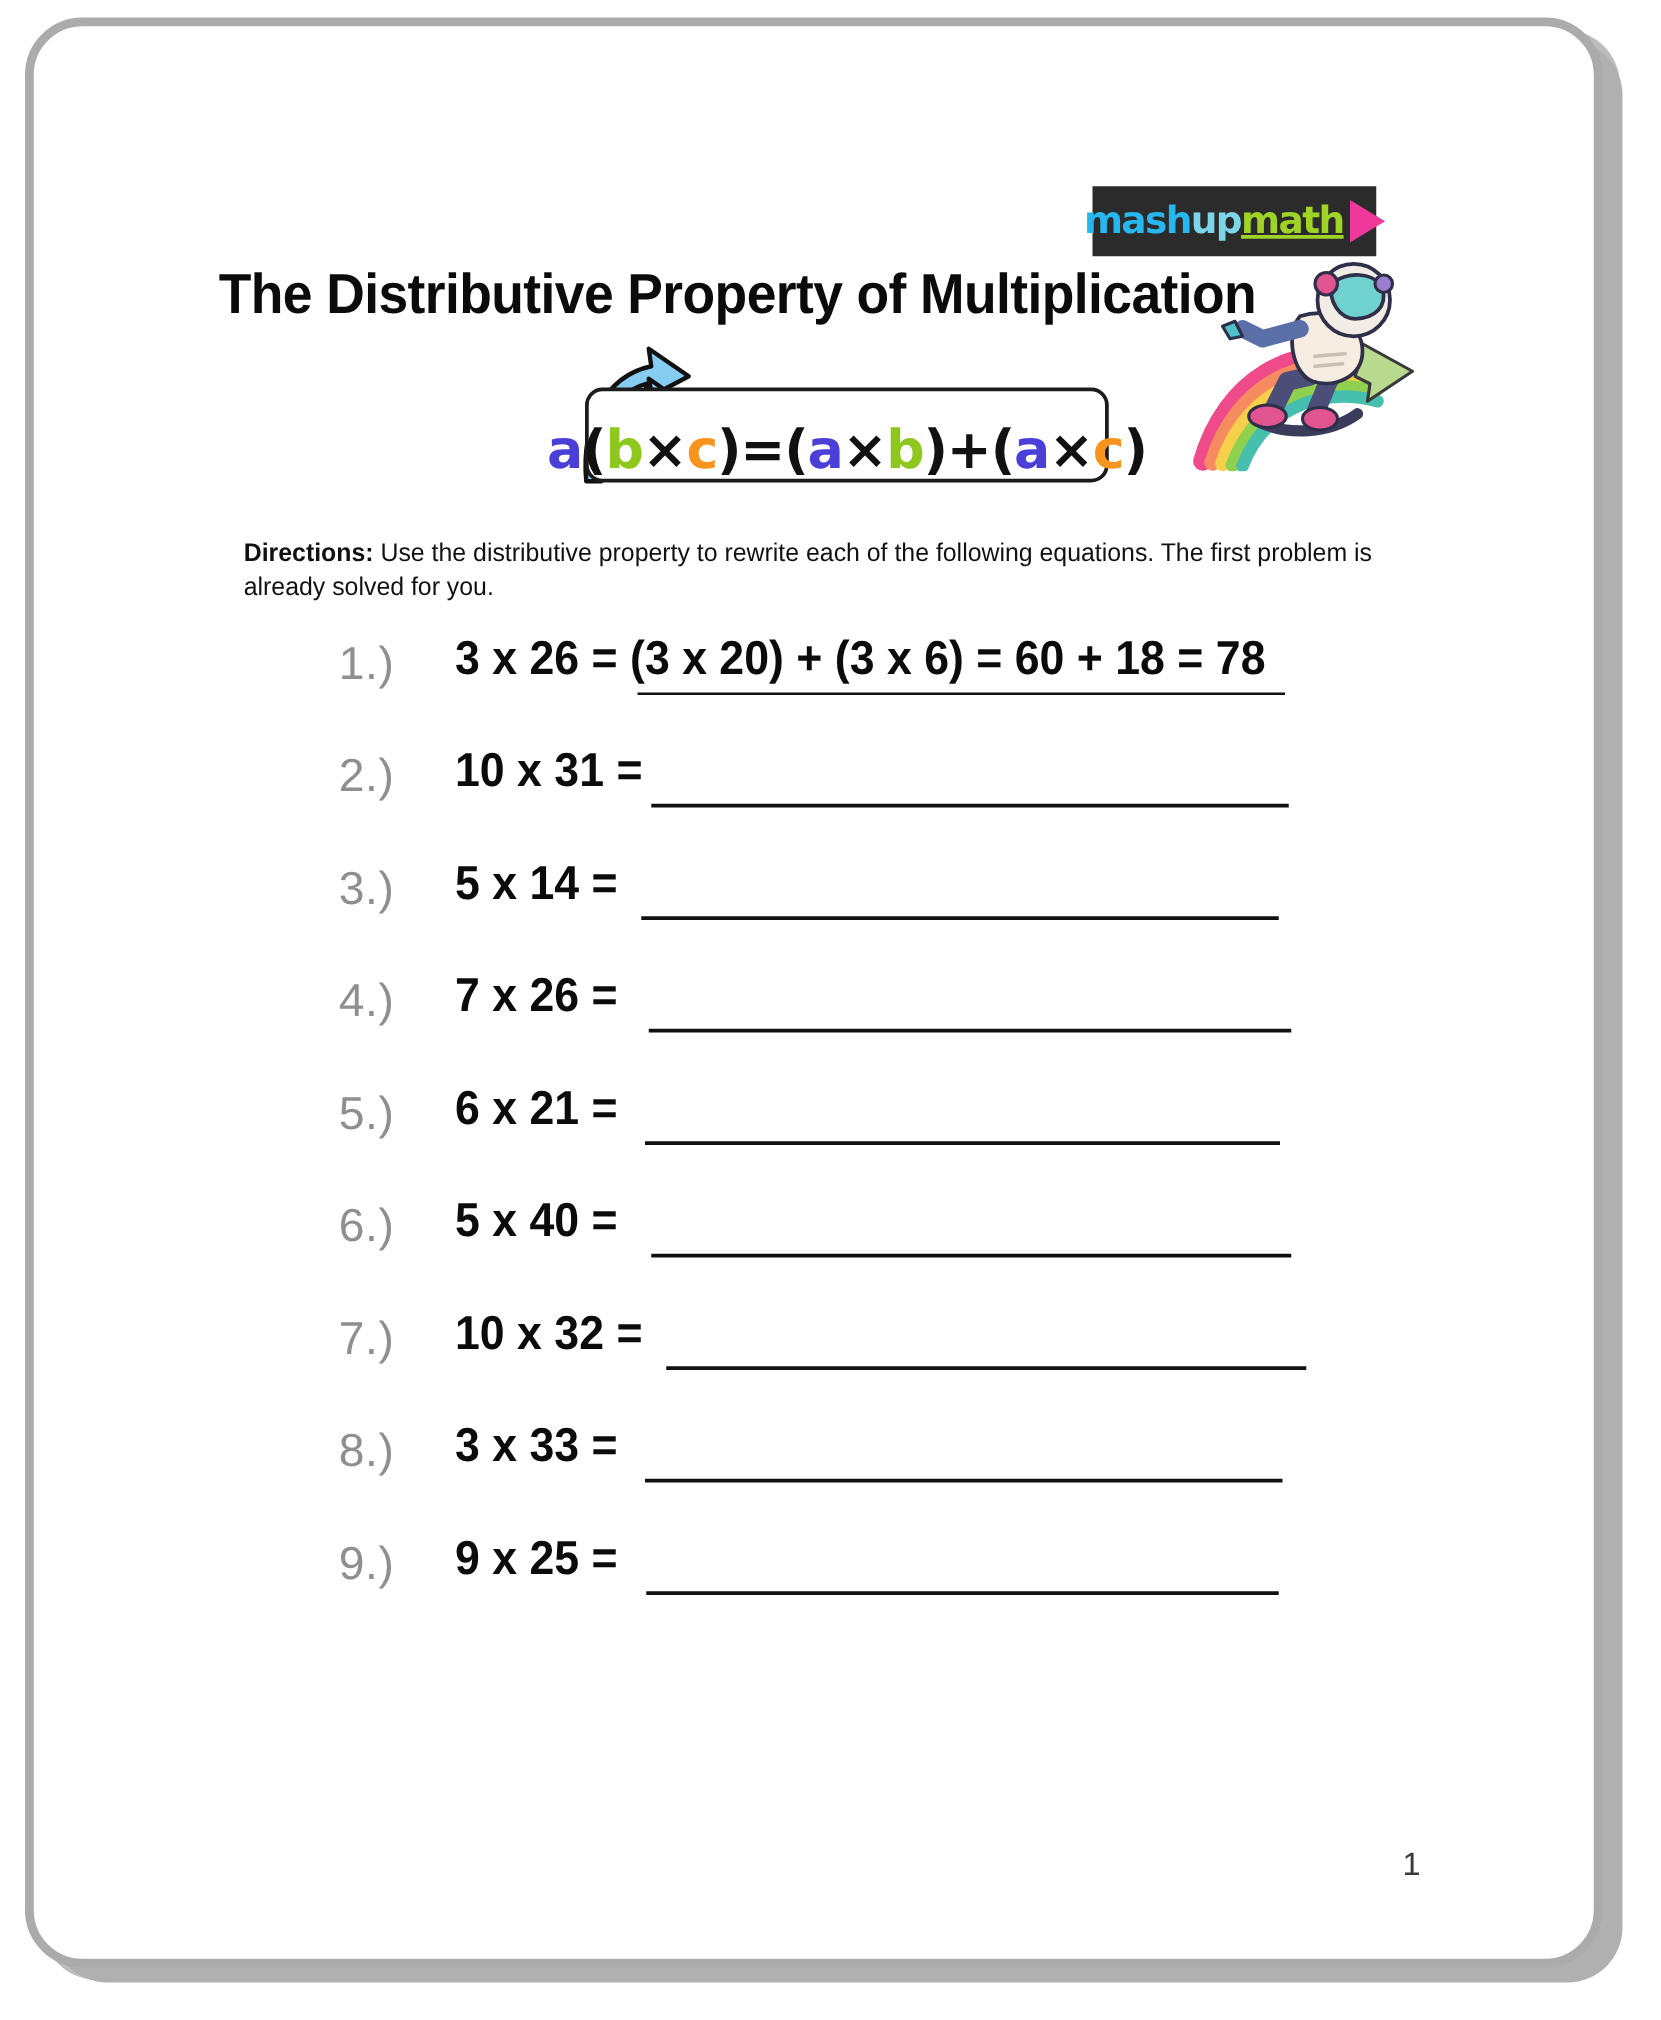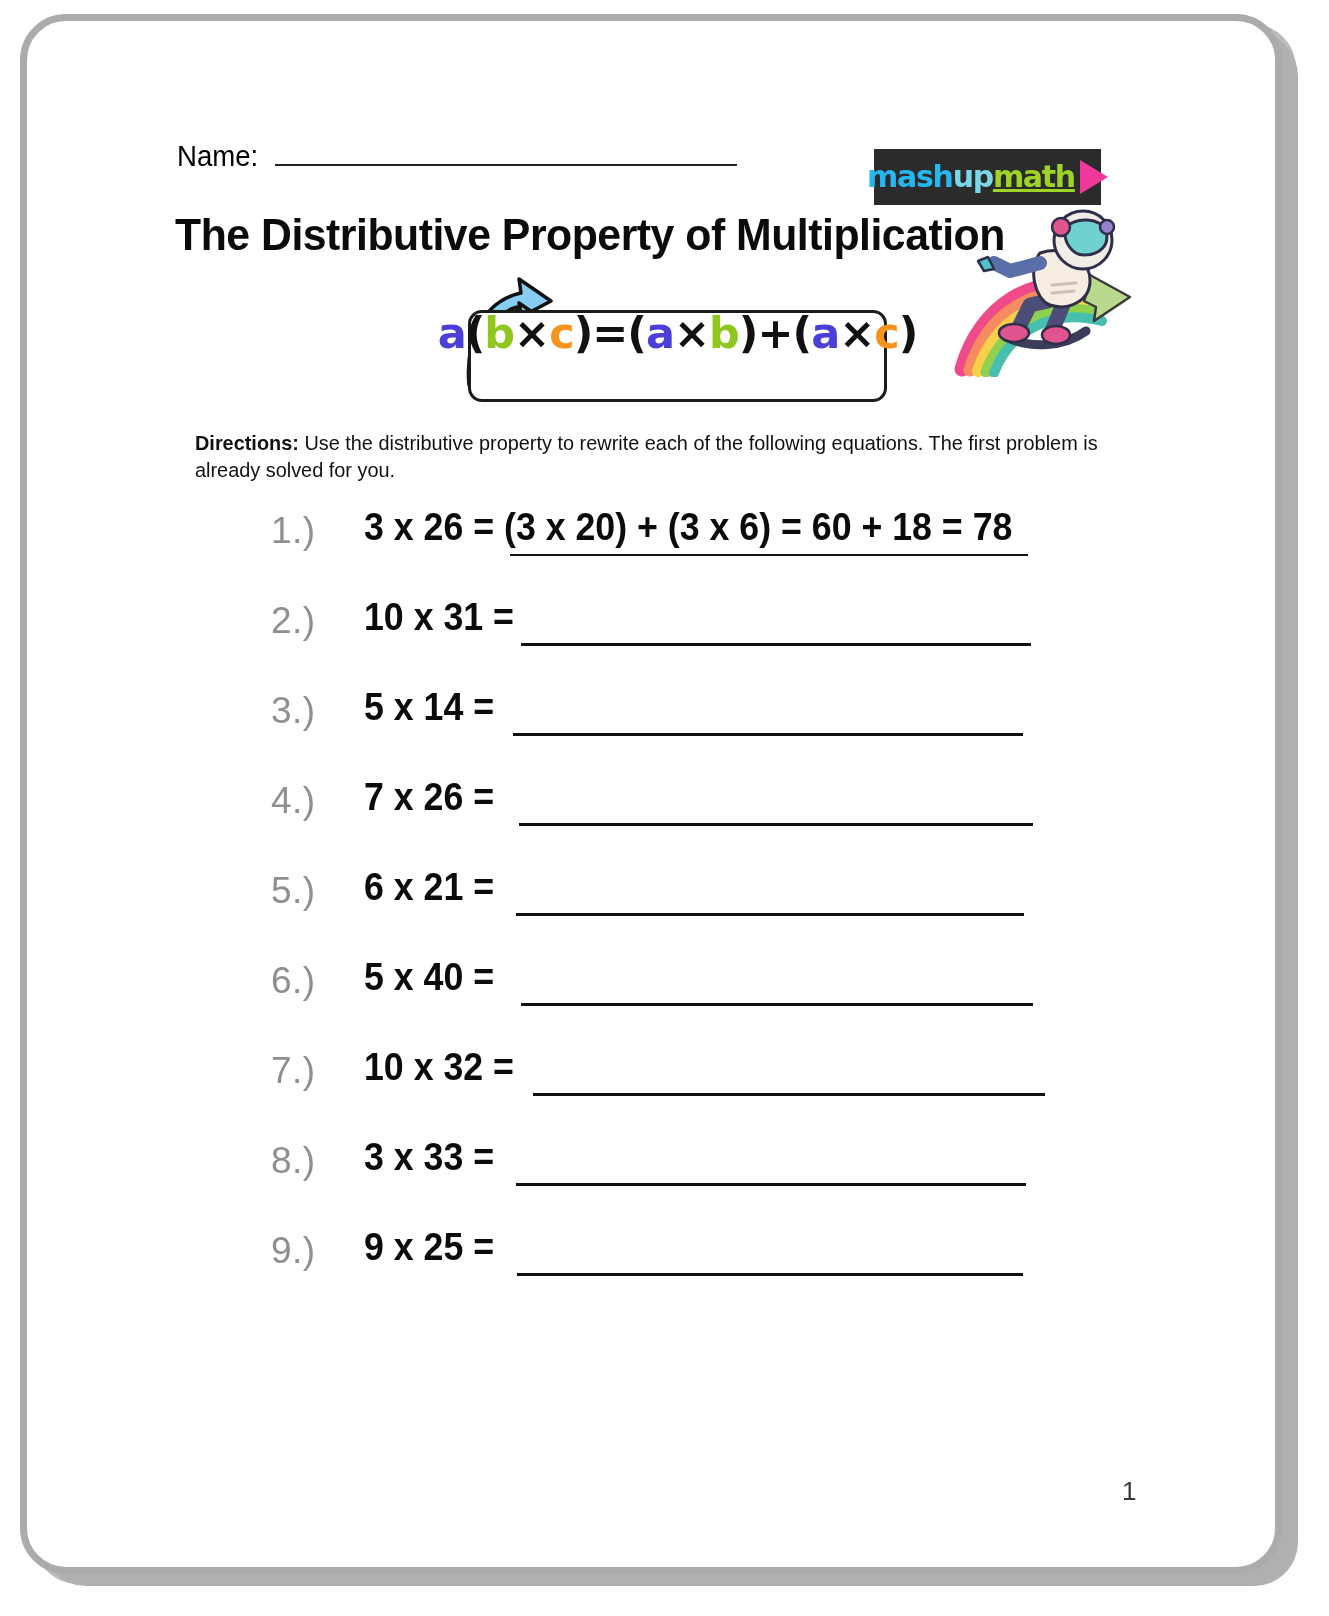--- a/index.html
+++ b/index.html
@@ -135,26 +135,26 @@
 
   
   .mascot { position: absolute; left: 70px; top: 48px; width: 210px; height: 180px; }
 
   
   .formula-box {
     position: absolute;
     left: 441px;
     top: 289px;
     width: 419px;
-    height: 92px;
+    height: 76px;
     border: 3.5px solid #1b1b1b;
     border-radius: 14px;
     background: #fff;
     display: flex;
-    align-items: flex-start;
+    align-items: flex-end;
     justify-content: center;
   }
   .formula {
     font-family: "DejaVu Sans", sans-serif;
     font-weight: bold;
     font-size: 43px;
     line-height: 1;
     white-space: nowrap;
     letter-spacing: -1px;
     transform: translateY(-1px);
@@ -263,24 +263,20 @@
 <body>
 
 <div id="root">
 
   <div class="page-shadow s2"></div>
   <div class="page-shadow"></div>
 
   <div class="sheet">
     <div class="inner">
 
-      <div class="name-row">
-        <span class="name-label">Name:</span>
-        <span class="name-line"></span>
-      </div>
 
       <div class="title">The Distributive Property of Multiplication</div>
 
       <div class="logo-wrap">
         <div class="logo-bar">
           <span class="logo-text logo-mash">mash</span>
             <span class="logo-text logo-up">up</span>
             <span class="logo-text logo-math">math</span>
           <span class="logo-tri"></span>
         </div>

